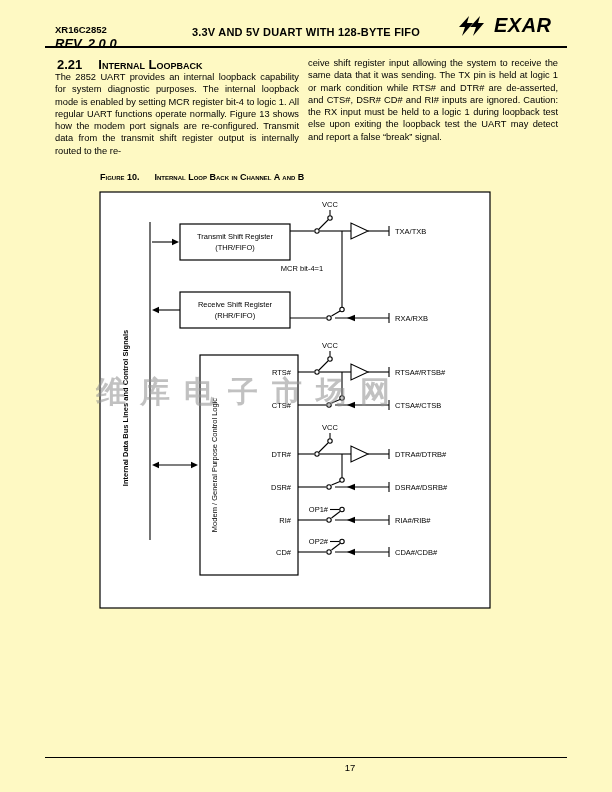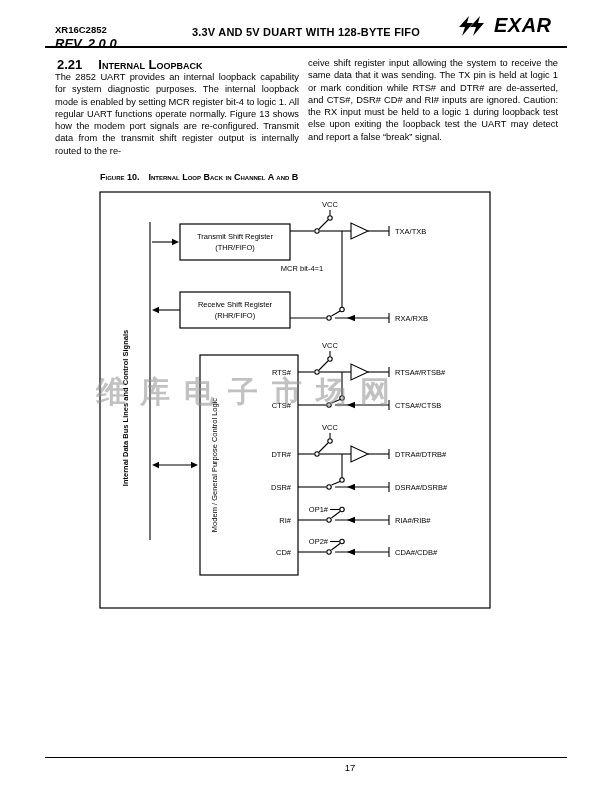--- a/index.html
+++ b/index.html
@@ -1,39 +1,39 @@
 <!DOCTYPE html>
 <html><head>
 <meta charset="utf-8">
 <style>
   html,body { margin:0; padding:0; background:#e8e8e8; }
   .page {
     position:relative; width:612px; height:792px; margin:0 auto;
-    background:#ffffff; overflow:hidden; color:#000;
+    background:#fef9c3; overflow:hidden; color:#000;
     font-family:"Liberation Sans", sans-serif;
   }
   .abs { position:absolute; }
 
   .part      { left:55px;  top:24px; font-size:9.5px; font-weight:bold; }
   .doctitle  { left:0;     top:26px; width:612px; text-align:center; font-size:11px; font-weight:bold; letter-spacing:.2px; }
   .rev       { left:55px;  top:36px; font-size:13px; font-weight:bold; font-style:italic; }
   .logo      { left:459px; top:14px; display:flex; align-items:center; gap:10px; }
   .logo-text { font-size:20px; font-weight:bold; font-style:italic; letter-spacing:.5px; }
   .rule-top  { left:45px;  top:46px; width:522px; height:2px; background:#000; }
 
   .heading   { left:57px;  top:57px; font-size:13px; font-weight:bold; }
   .heading .num { margin-right:16px; }
   .heading .ttl { font-variant:small-caps; }
 
   .col  { font-size:9.3px; line-height:12.3px; text-align:justify; }
   .col1 { left:55px;  top:71px; width:244px; }
   .col2 { left:308px; top:57px; width:250px; }
 
   .caption { left:100px; top:172px; font-size:9px; font-weight:bold; font-variant:small-caps; }
-  .caption .cap-title { margin-left:9px; }
+  .caption .cap-title { margin-left:15px; }
 
   .diagram { left:95px; top:188px; }
   .diagram line    { stroke:#000; stroke-width:1.1; }
   .diagram rect    { fill:#fff;  stroke:#000; stroke-width:1.2; }
   .diagram circle  { fill:#fff;  stroke:#000; stroke-width:1.1; }
   .diagram polygon { fill:#000; }
   .diagram polygon.buffer { fill:#fff; stroke:#000; stroke-width:1.1; }
   .diagram text    { fill:#000; font-size:7.5px; font-family:"Liberation Sans", sans-serif; }
 
   .watermark {

